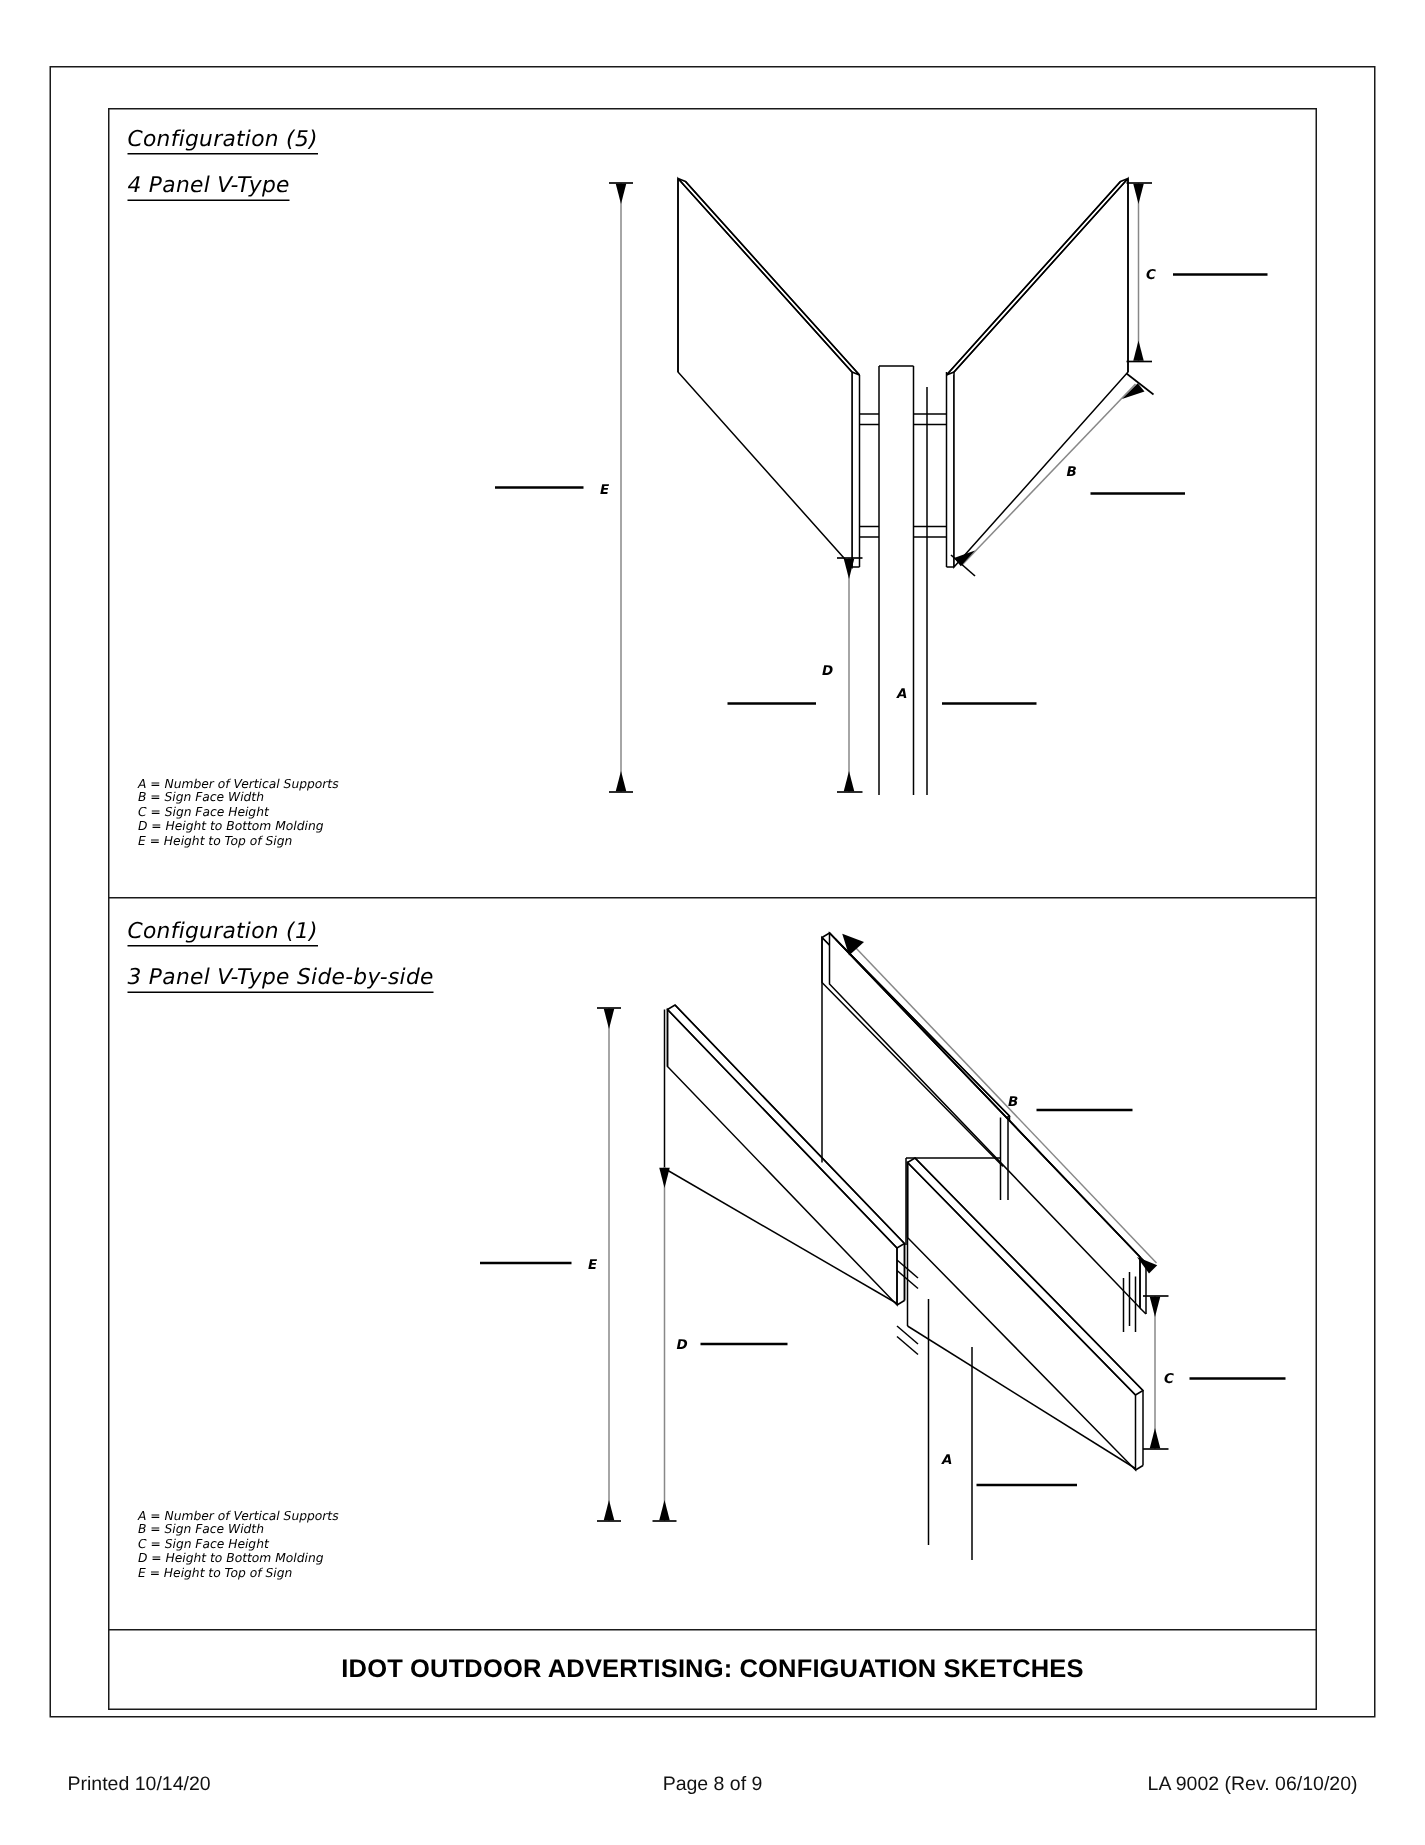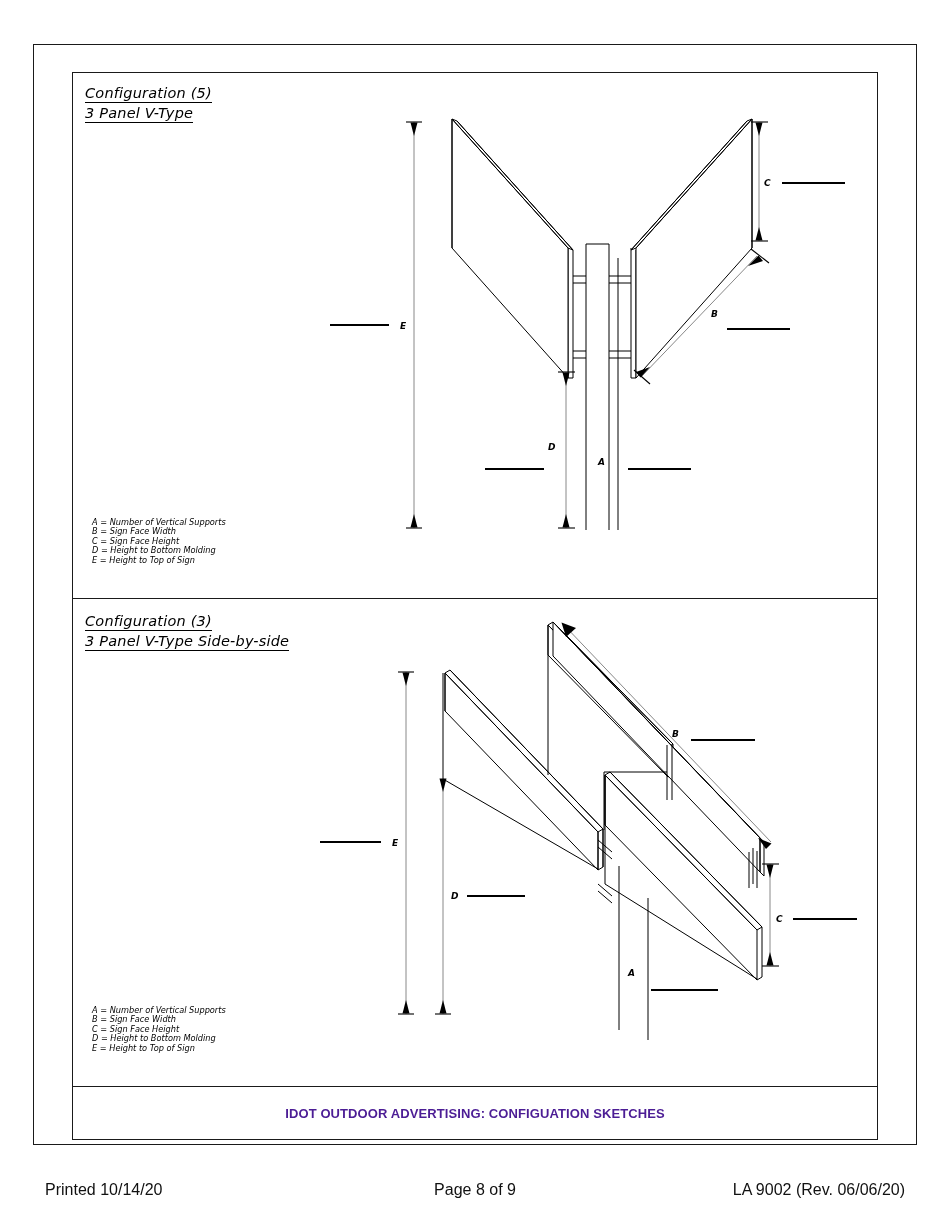--- a/index.html
+++ b/index.html
@@ -4,28 +4,28 @@
 <style>
   html,body{margin:0;padding:0;background:#fff;}
   body{width:950px;height:1230px;font-family:"Liberation Sans",sans-serif;position:relative;overflow:hidden;}
   .page{position:absolute;left:0;top:0;width:950px;height:1230px;}
   .outer-border{position:absolute;left:33px;top:44px;width:884px;height:1101px;border:1.5px solid #1a1a1a;box-sizing:border-box;}
   .inner-border{position:absolute;left:72px;top:72px;width:806px;height:1068px;border:1.2px solid #1a1a1a;box-sizing:border-box;}
   .divider{position:absolute;left:72px;top:598px;width:806px;height:0;border-top:1.4px solid #1a1a1a;}
   .banner-divider{position:absolute;left:72px;top:1086px;width:806px;height:0;border-top:1.4px solid #1a1a1a;}
 
   .cfg-title{position:absolute;font-family:"DejaVu Sans",sans-serif;font-style:italic;font-size:14.5px;font-weight:500;color:#000;letter-spacing:.2px;white-space:nowrap;}
-  .cfg-title .ln{display:block;border-bottom:1px solid #000;padding-bottom:1px;margin-bottom:2px;width:max-content;}
+  .cfg-title .ln{display:block;border-bottom:1px solid #000;padding-bottom:1px;margin-bottom:13px;width:max-content;}
 
   .legend{position:absolute;font-family:"DejaVu Sans",sans-serif;font-style:italic;font-weight:normal;font-size:8.2px;line-height:9.4px;color:#000;white-space:nowrap;}
 
   .banner{position:absolute;left:72px;top:1086px;width:806px;height:54px;display:flex;align-items:center;justify-content:center;}
-  .banner-text{font-family:"Liberation Sans",sans-serif;font-weight:bold;font-size:13px;letter-spacing:.1px;color:#4c1d95;}
-
-  .footer{position:absolute;left:45px;top:1181px;width:860px;display:flex;justify-content:space-between;font-size:16px;color:#111;}
+  .banner-text{font-family:"Liberation Sans",sans-serif;font-weight:bold;font-size:17px;letter-spacing:.1px;color:#000000;}
+
+  .footer{position:absolute;left:45px;top:1181px;width:860px;display:flex;justify-content:space-between;font-size:13px;color:#111;}
   .footer .mid{position:absolute;left:0;right:0;text-align:center;}
   .footer span{font-family:"Liberation Sans",sans-serif;}
 
   svg{position:absolute;left:0;top:0;overflow:visible;}
   .ln-thin{fill:none;stroke:#000;stroke-width:1;}
   .ln-dim{fill:none;stroke:#888;stroke-width:1;}
   .ln-fill{stroke:#000;stroke-width:1.8;}
   .ln-tick{stroke:#000;stroke-width:1.1;}
   .panel-face{fill:#fff;stroke:#000;stroke-width:1;}
   .dimlabel{font-family:"DejaVu Sans",sans-serif;font-style:italic;font-weight:bold;font-size:9px;fill:#000;}
@@ -35,21 +35,21 @@
 
 <div class="page">
 
   <div class="outer-border"></div>
   <div class="inner-border"></div>
   <div class="divider"></div>
   <div class="banner-divider"></div>
 
   <div class="cfg-title" style="left:85px;top:85px;">
     <span class="ln">Configuration (5)</span>
-    <span class="ln">3 Panel V-Type</span>
+    <span class="ln">4 Panel V-Type</span>
   </div>
 
   <svg width="950" height="1230">
 
     <g>
       <path class="ln-thin" d="M586,244 L586,530"></path>
       <path class="ln-thin" d="M609,244 L609,530"></path>
       <path class="ln-thin" d="M586,244 L609,244"></path>
       <path class="ln-thin" d="M618,258 L618,530"></path>
     </g>
@@ -142,21 +142,21 @@
 
   <div class="legend" style="left:92px;top:518px;">
     <div>A = Number of Vertical Supports</div>
     <div>B = Sign Face Width</div>
     <div>C = Sign Face Height</div>
     <div>D = Height to Bottom Molding</div>
     <div>E = Height to Top of Sign</div>
   </div>
 
   <div class="cfg-title" style="left:85px;top:613px;">
-    <span class="ln">Configuration (3)</span>
+    <span class="ln">Configuration (1)</span>
     <span class="ln">3 Panel V-Type Side-by-side</span>
   </div>
 
   <svg width="950" height="1230">
 
     <g>
       <polygon class="panel-face" points="548,625 668,747 668,777 548,655"></polygon>
       <path class="ln-thin" d="M548,625 L553,622 L673,744 L668,747 Z"></path>
       <path class="ln-thin" d="M553,622 L673,744"></path>
       <path class="ln-thin" d="M673,744 L673,774"></path>
@@ -280,16 +280,16 @@
     <div>E = Height to Top of Sign</div>
   </div>
 
   <div class="banner">
     <span class="banner-text">IDOT OUTDOOR ADVERTISING: CONFIGUATION SKETCHES</span>
   </div>
 
   <div class="footer">
     <span>Printed 10/14/20</span>
     <span class="mid">Page 8 of 9</span>
-    <span>LA 9002 (Rev. 06/06/20)</span>
+    <span>LA 9002 (Rev. 06/10/20)</span>
   </div>
 
 </div>
 
 </body></html>

